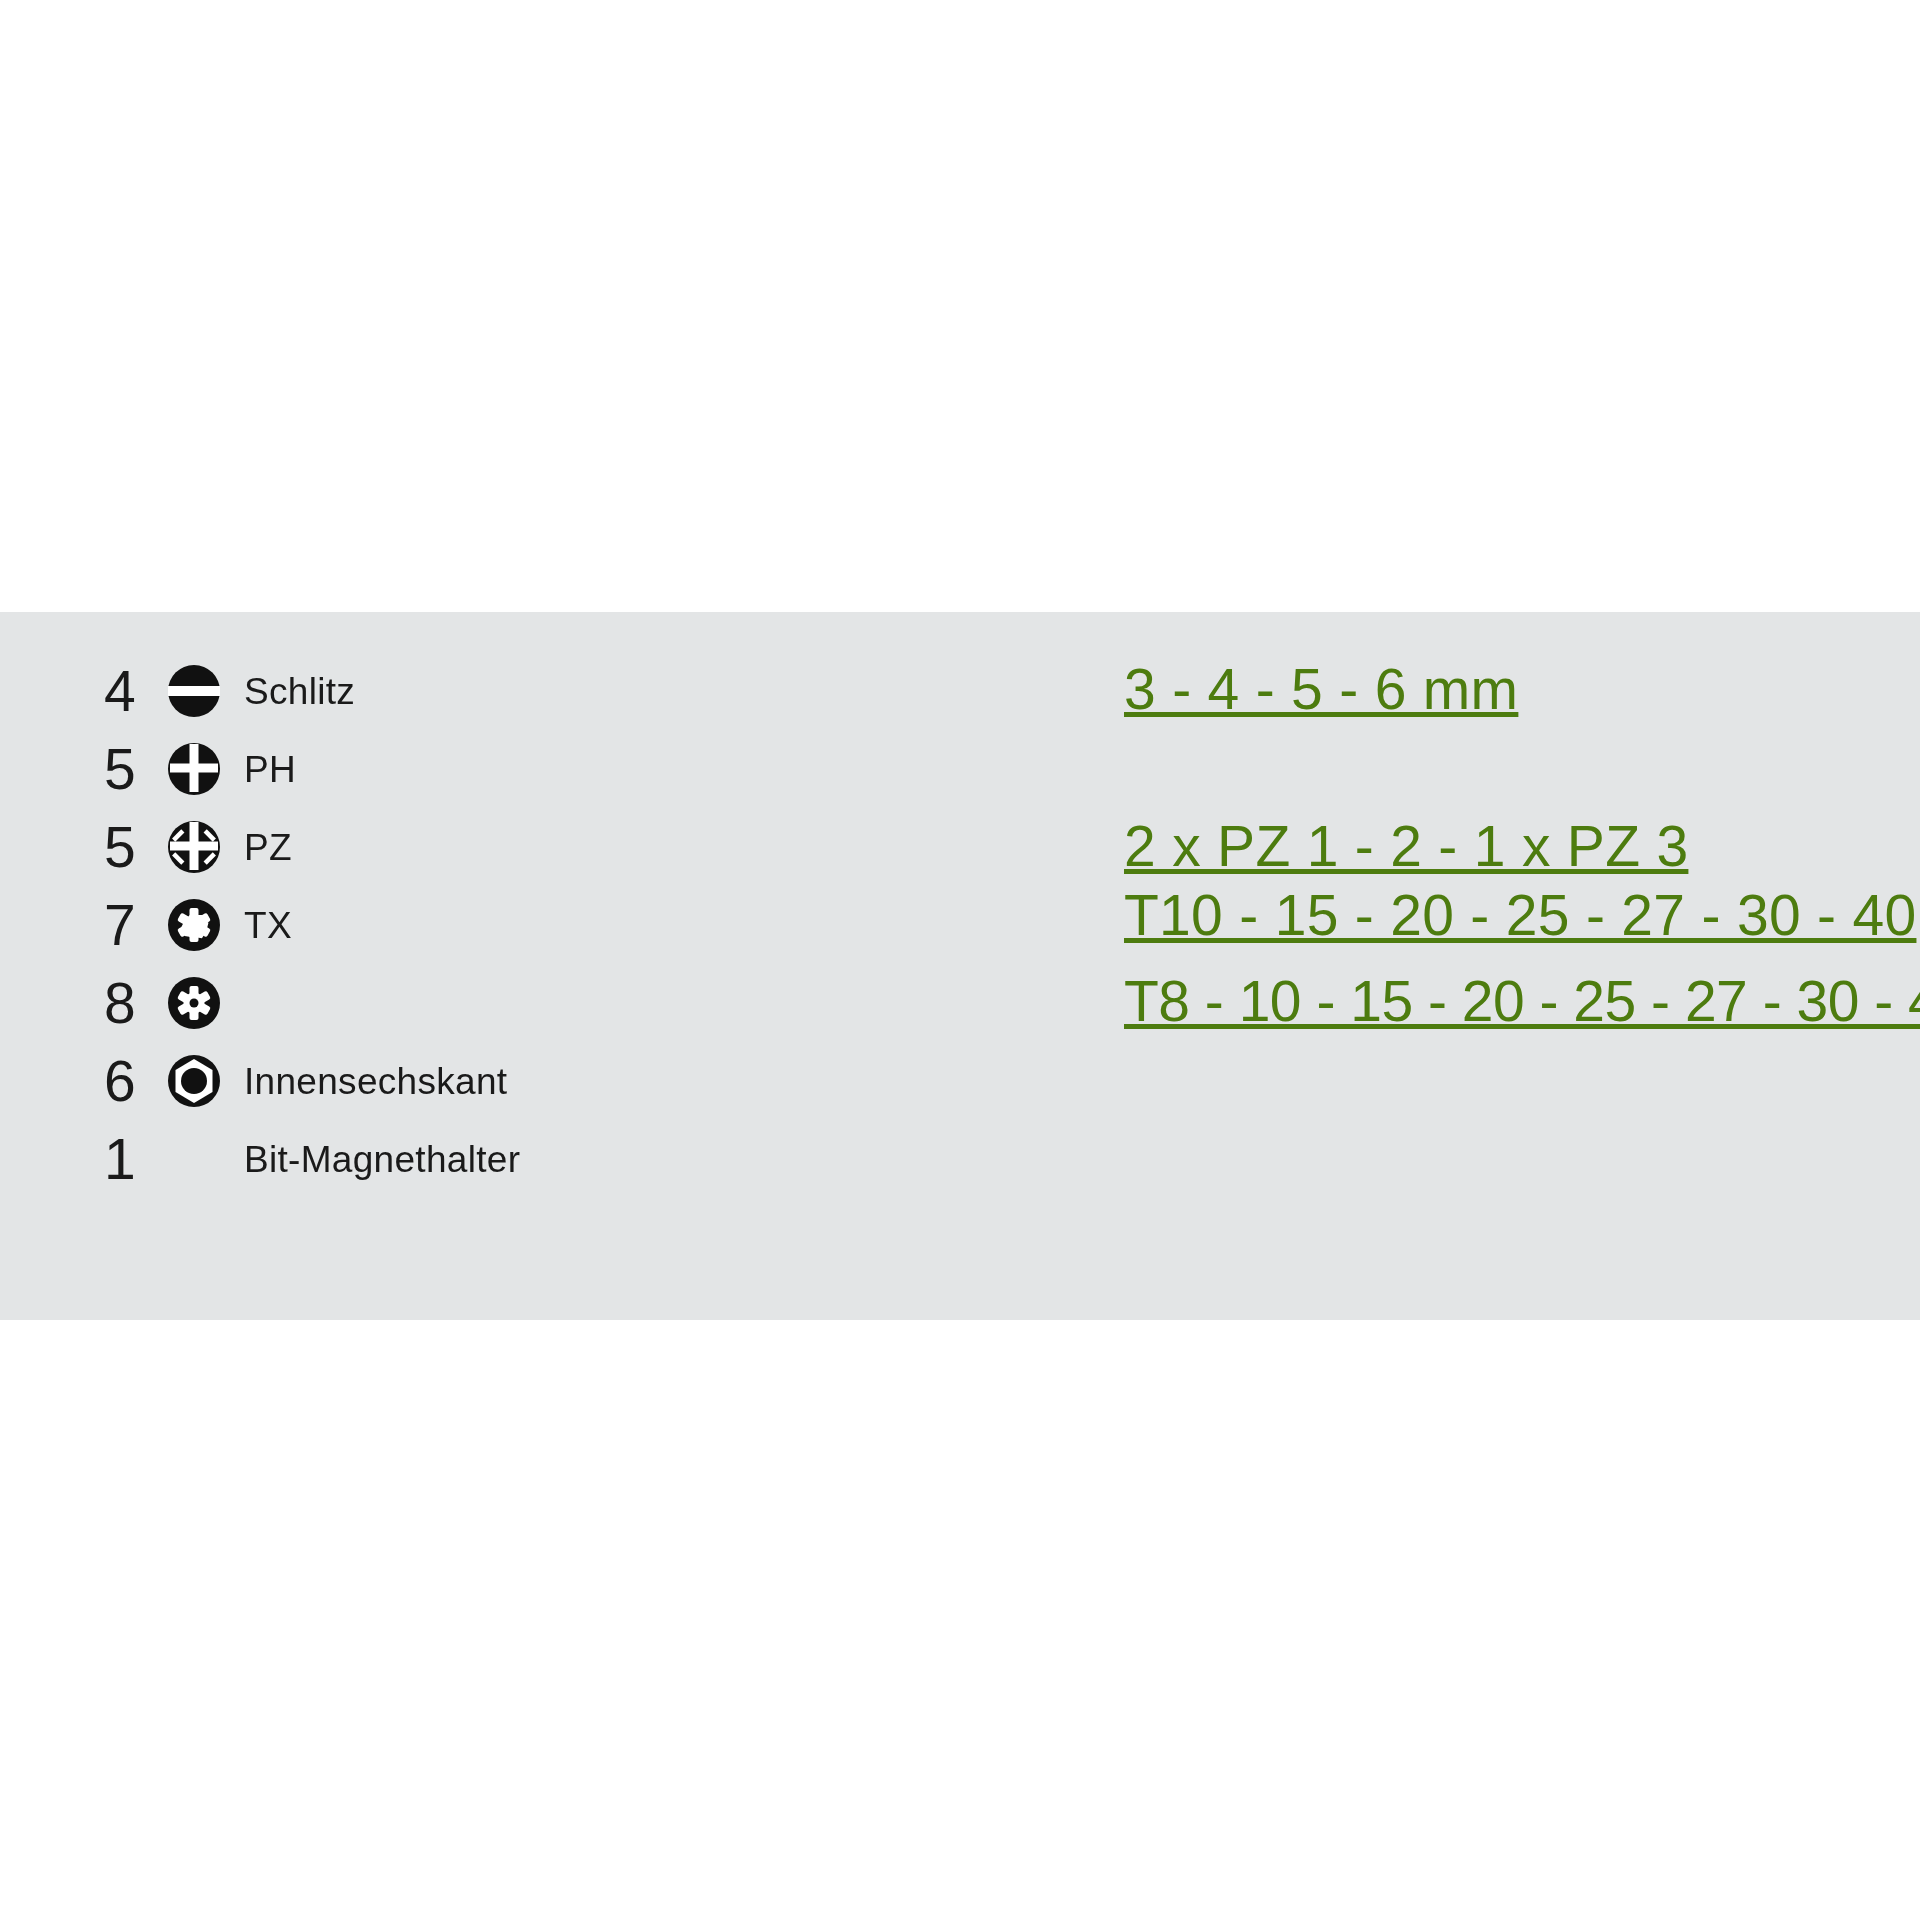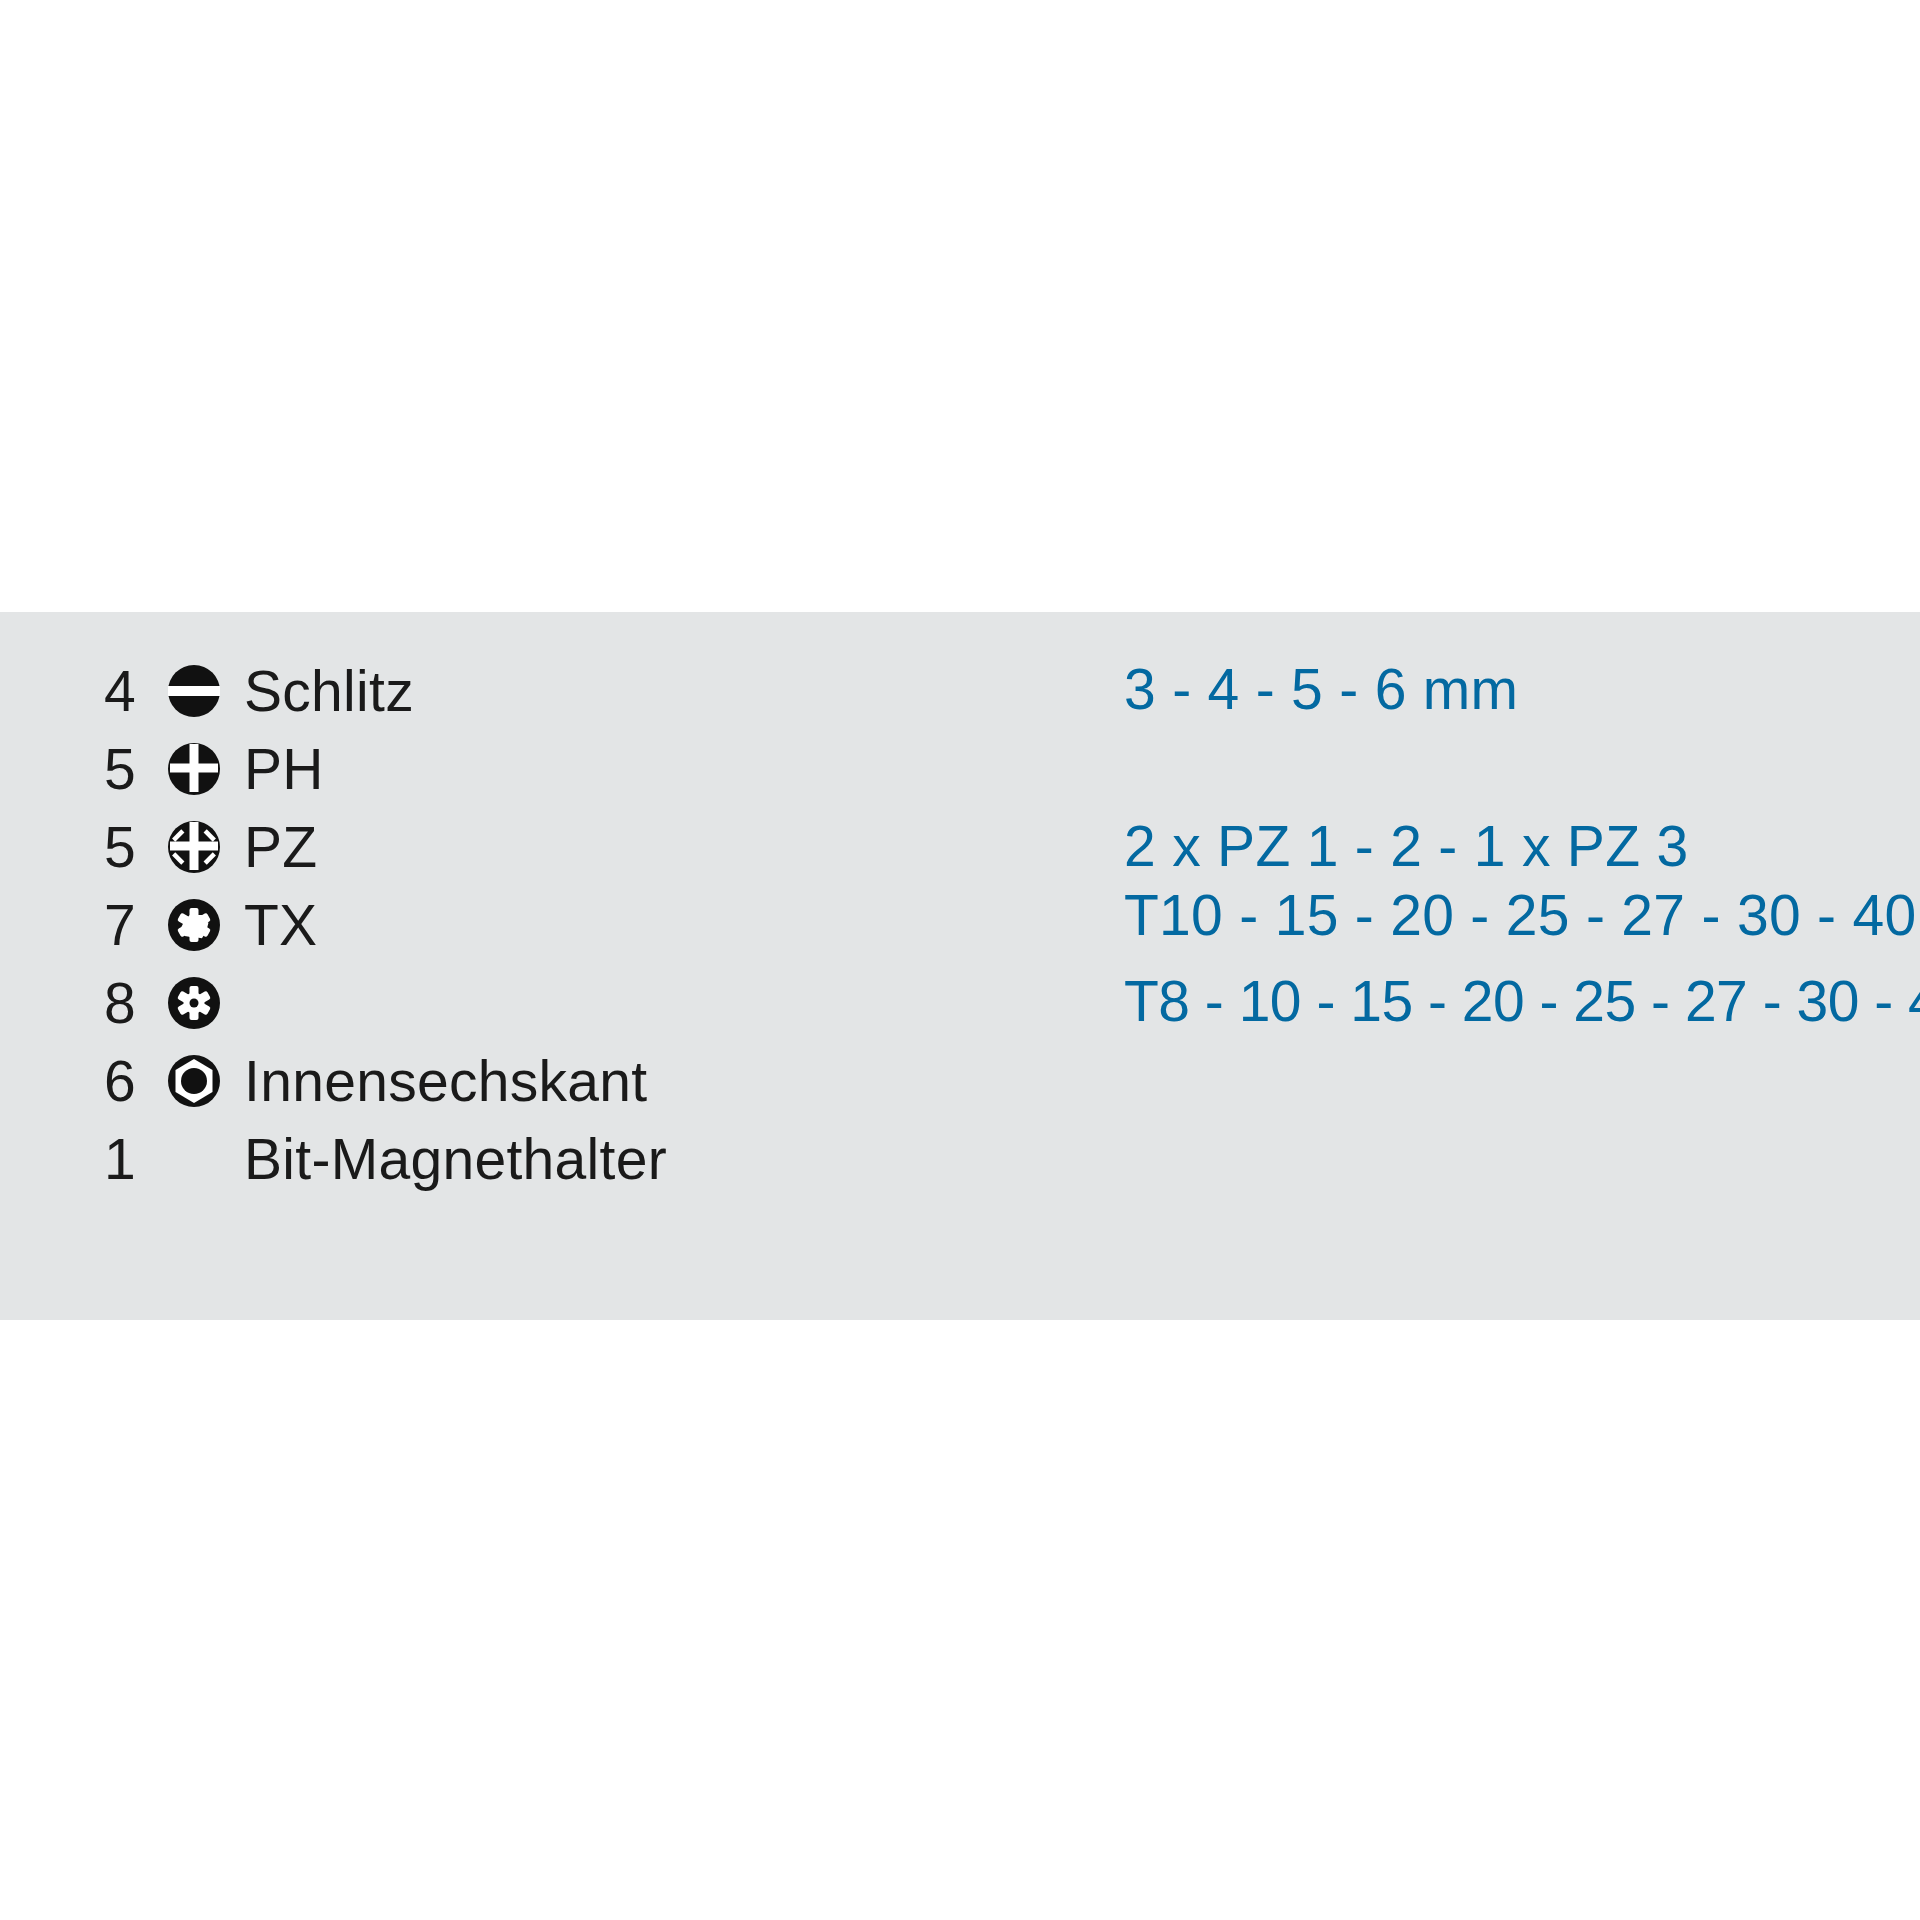--- a/index.html
+++ b/index.html
@@ -52,33 +52,34 @@
   .icon {
     width: 78px;
     display: flex;
     align-items: center;
     justify-content: flex-start;
   }
   .icon svg {
     display: block;
   }
   .label {
-    font-size: 57px;
+    font-size: 37px;
     color: #1a1a1a;
     line-height: 1;
     letter-spacing: 0.3px;
   }
   .spec {
     position: absolute;
     left: 1020px;
     font-size: 57px;
-    color: #0369a1;
+    color: #4d7c0f;
     line-height: 1;
     letter-spacing: 0.3px;
     white-space: nowrap;
+    text-decoration: underline;
   }
   .row-wrap {
     position: relative;
     height: 78px;
   }
   .spec-tight {
     letter-spacing: -0.5px;
   }
 </style>
 </head>

